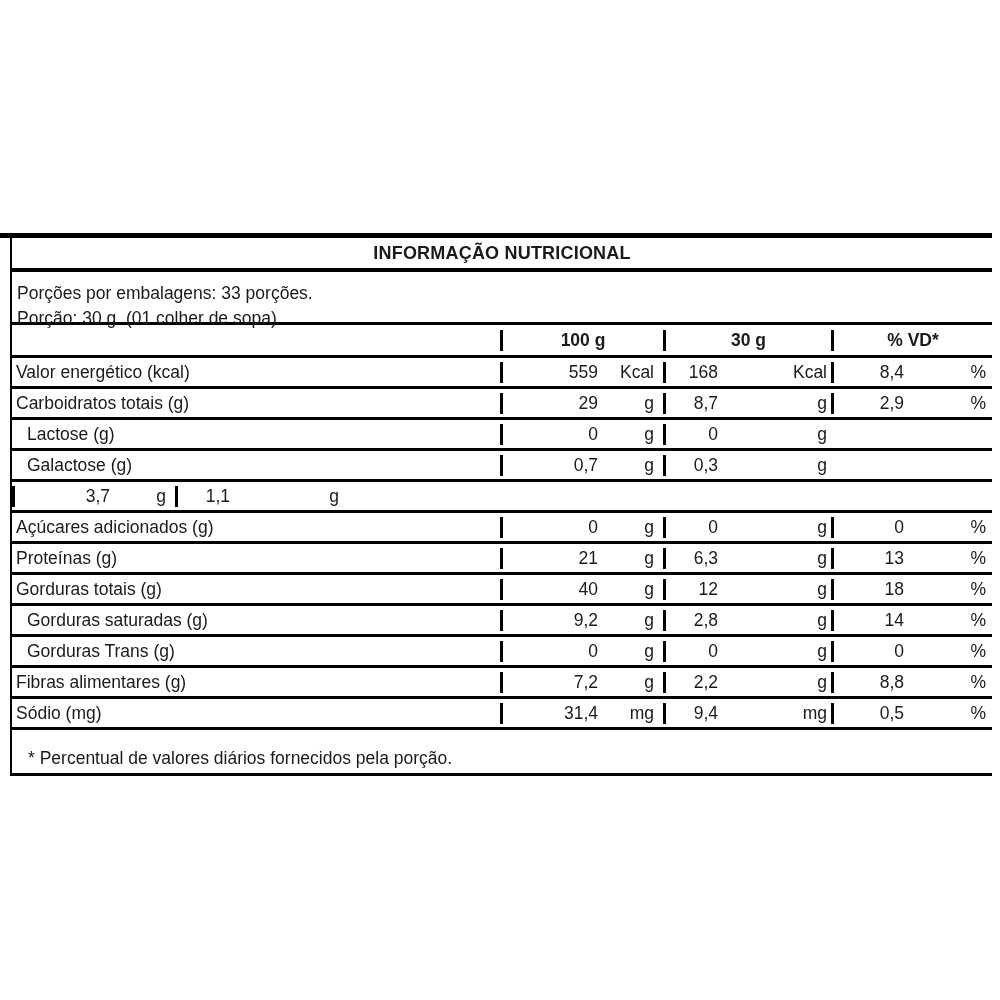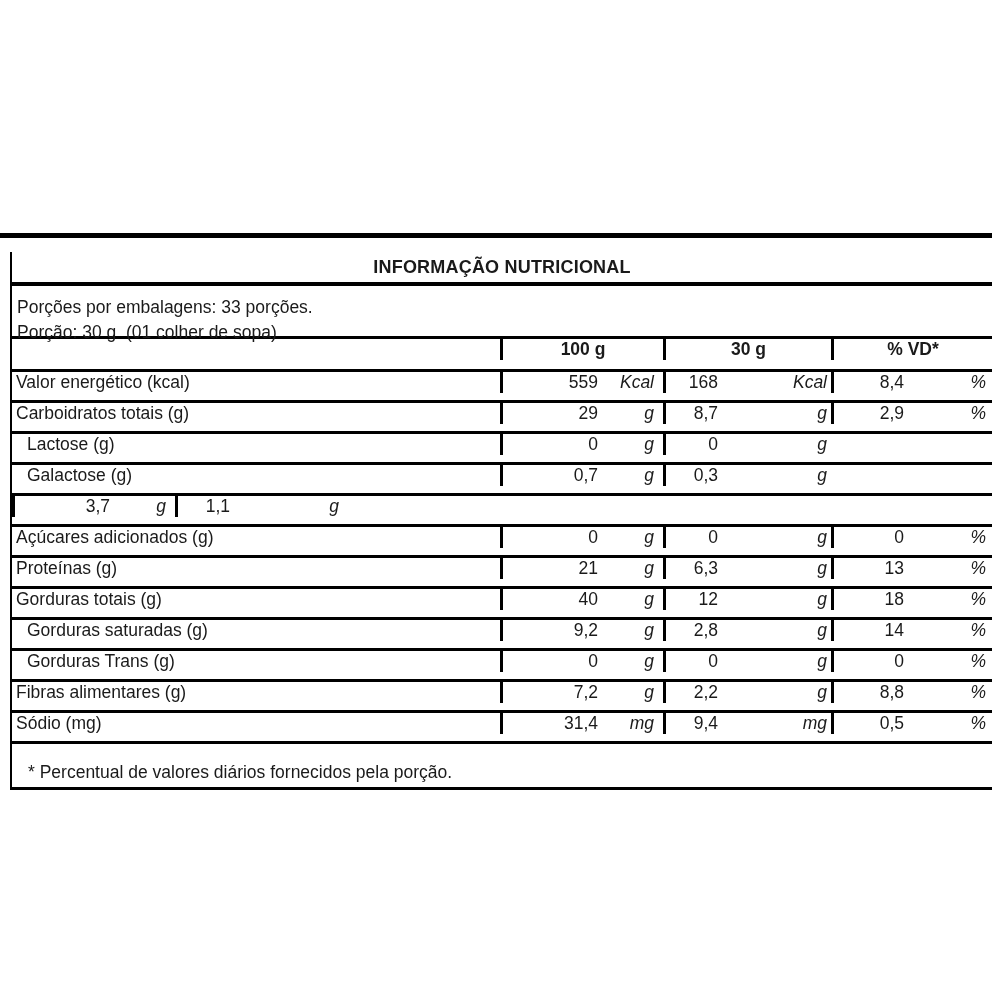--- a/index.html
+++ b/index.html
@@ -16,21 +16,21 @@
     position: absolute;
     left: 0;
     top: 233px;
     width: 992px;
     height: 5px;
     background: #000;
   }
   .tbl {
     position: absolute;
     left: 10px;
-    top: 252px;
+    top: 238px;
     width: 982px;
     border-left: 2px solid #000;
     box-sizing: border-box;
     font-size: 17.5px;
   }
   .row {
     box-sizing: border-box;
     border-bottom: 3px solid #000;
     width: 100%;
   }
@@ -45,21 +45,21 @@
     letter-spacing: 0.2px;
   }
   .portions-row {
     height: 53px;
     padding: 9px 0 0 5px;
     line-height: 25px;
   }
   .portions-row .pline { white-space: pre; }
   .grid-row {
     display: flex;
-    align-items: flex-start;
+    align-items: center;
     height: 31px;
   }
   .hdr-row { height: 33px; font-weight: bold; }
   .cell-label {
     width: 488px;
     box-sizing: border-box;
     display: flex;
     align-items: center;
     padding-left: 4px;
   }
@@ -69,21 +69,21 @@
     box-sizing: border-box;
     border-left: 3px solid #000;
     display: flex;
     align-items: center;
   }
   .cell-c1 { width: 163px; }
   .cell-c2 { width: 168px; }
   .cell-c3 { flex: 1; }
   .hdr-row .cell-c1, .hdr-row .cell-c2, .hdr-row .cell-c3 { justify-content: center; }
   .num { flex: 1; text-align: right; padding-right: 12px; }
-  .unit { text-align: right; box-sizing: border-box; font-style: italic; }
+  .unit { text-align: right; box-sizing: border-box; }
   .cell-c1 .unit { width: 53px;  padding-right: 9px; }
   .cell-c2 .unit { width: 101px; padding-right: 4px; }
   .cell-c3 .unit { width: 76px;  padding-right: 6px; }
   .footer-row {
     height: 33px;
     display: flex;
     align-items: center;
     padding-left: 16px;
     margin-top: 13px;
   }

